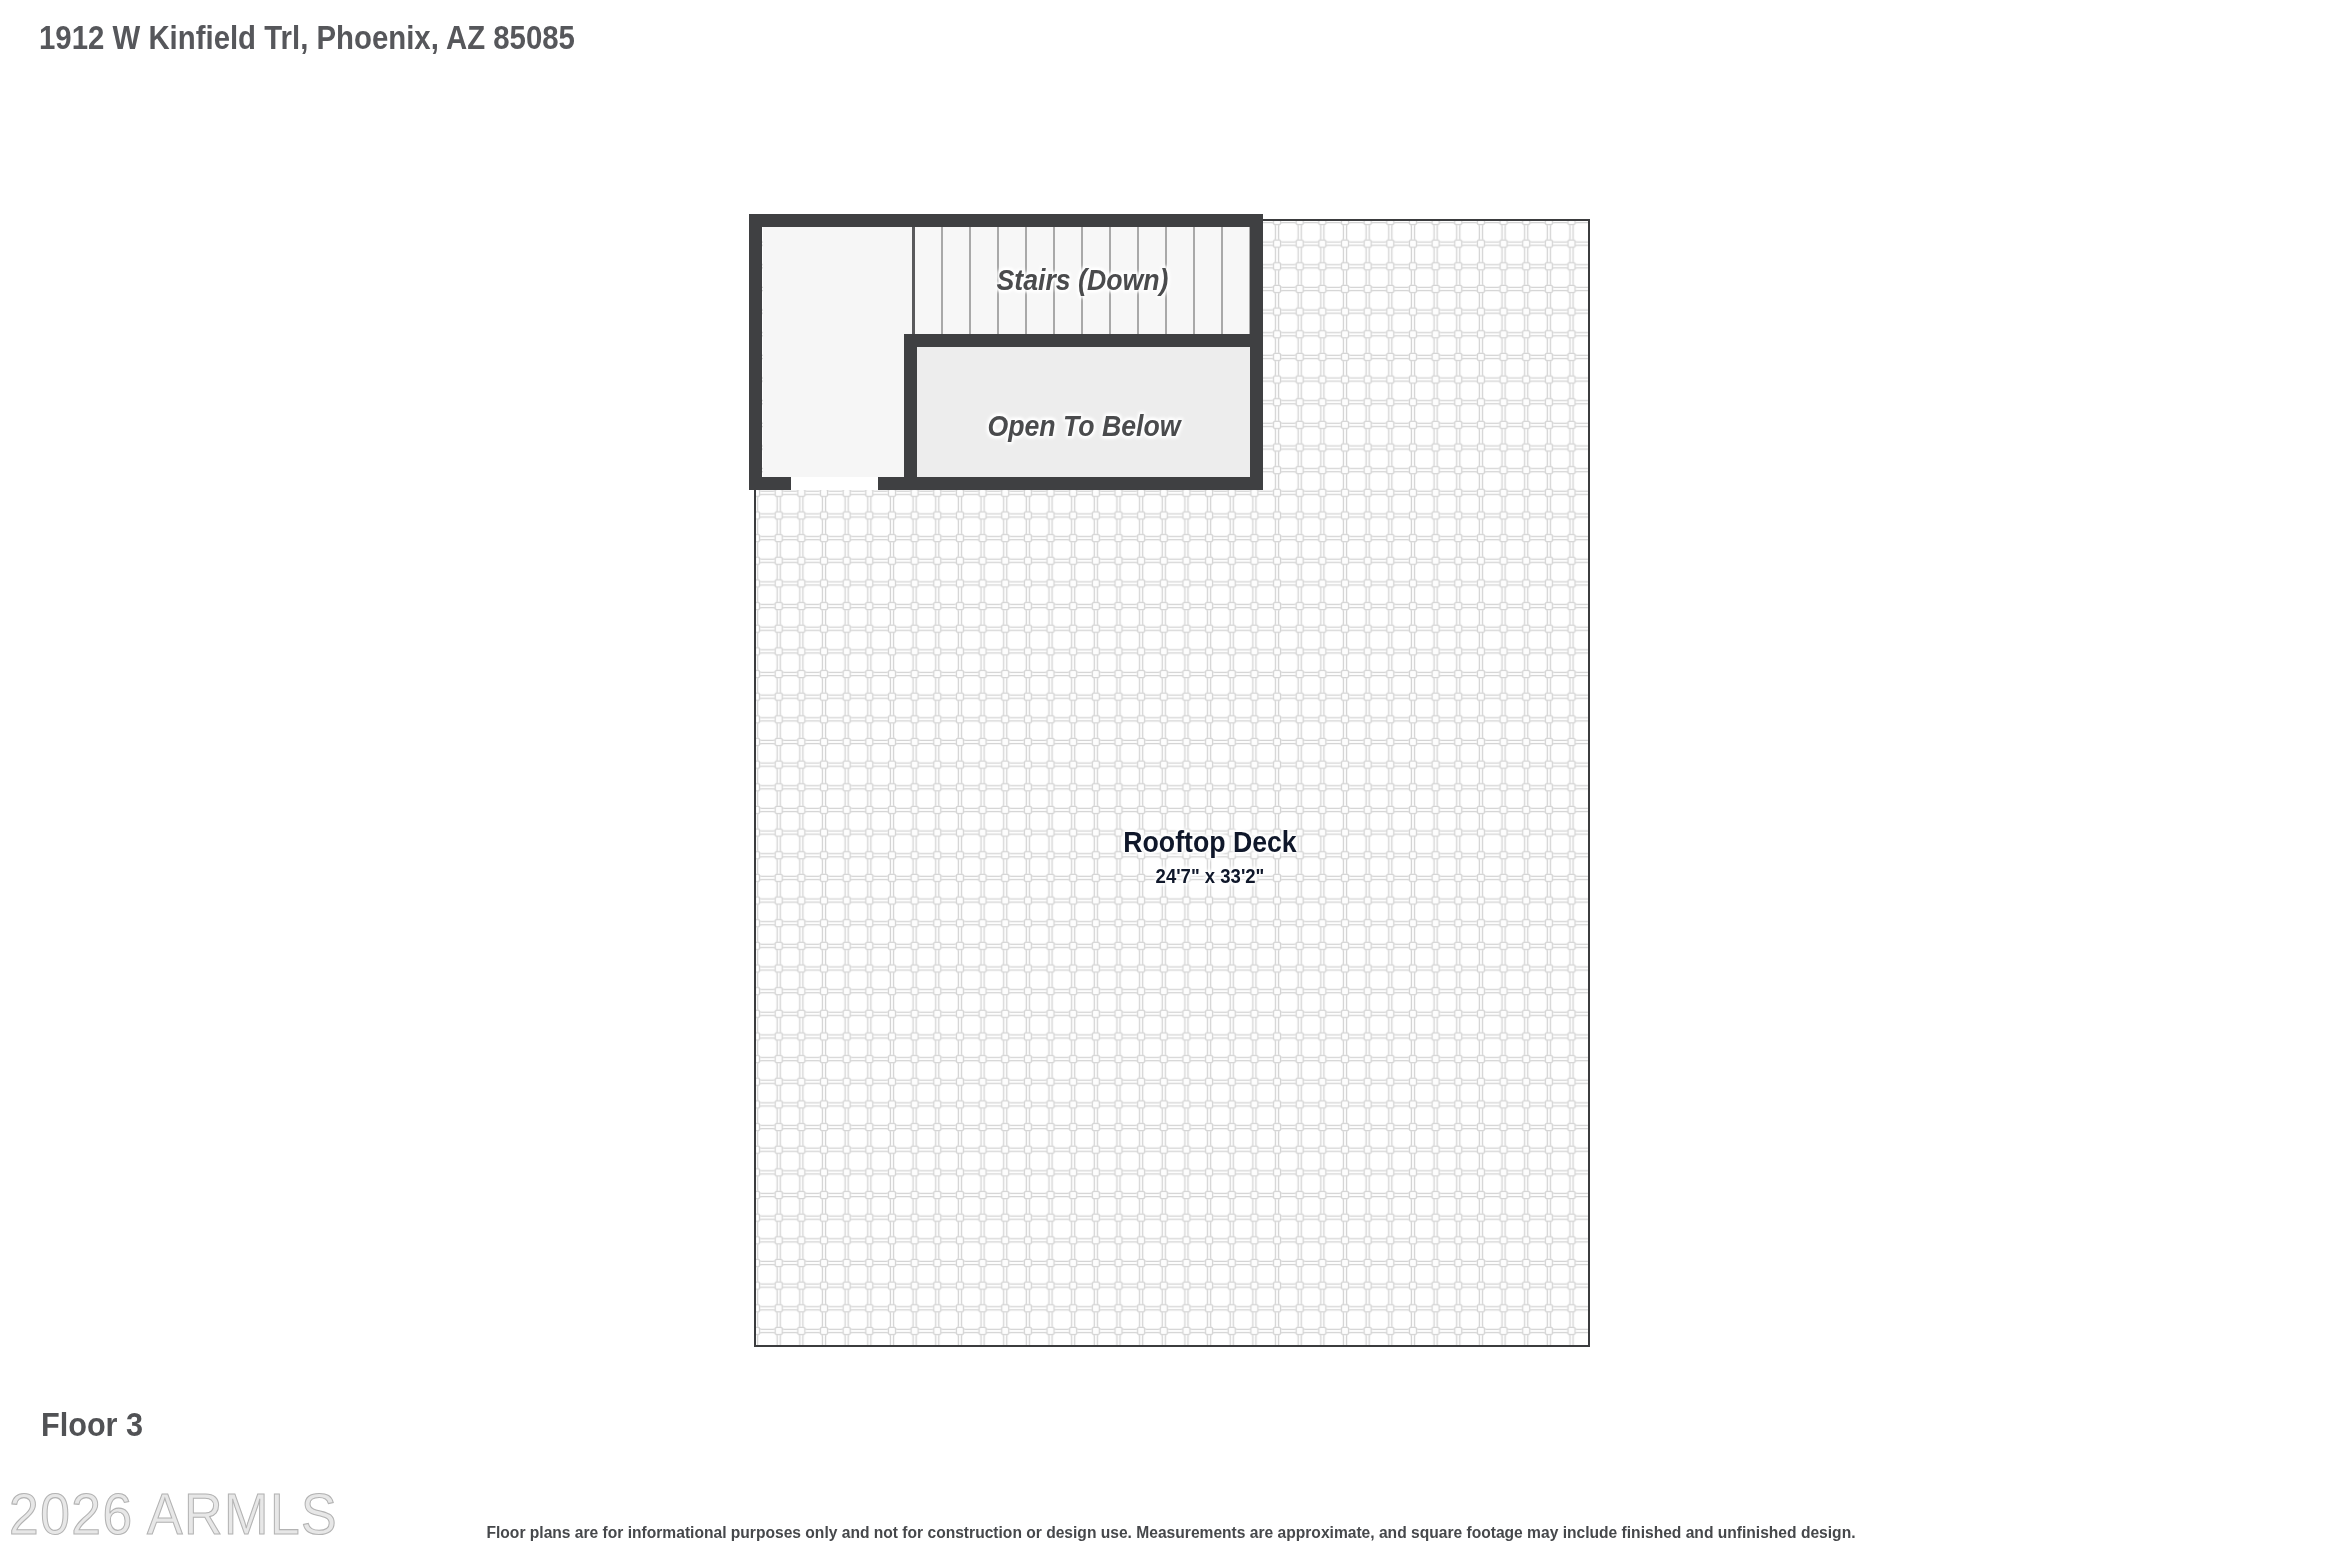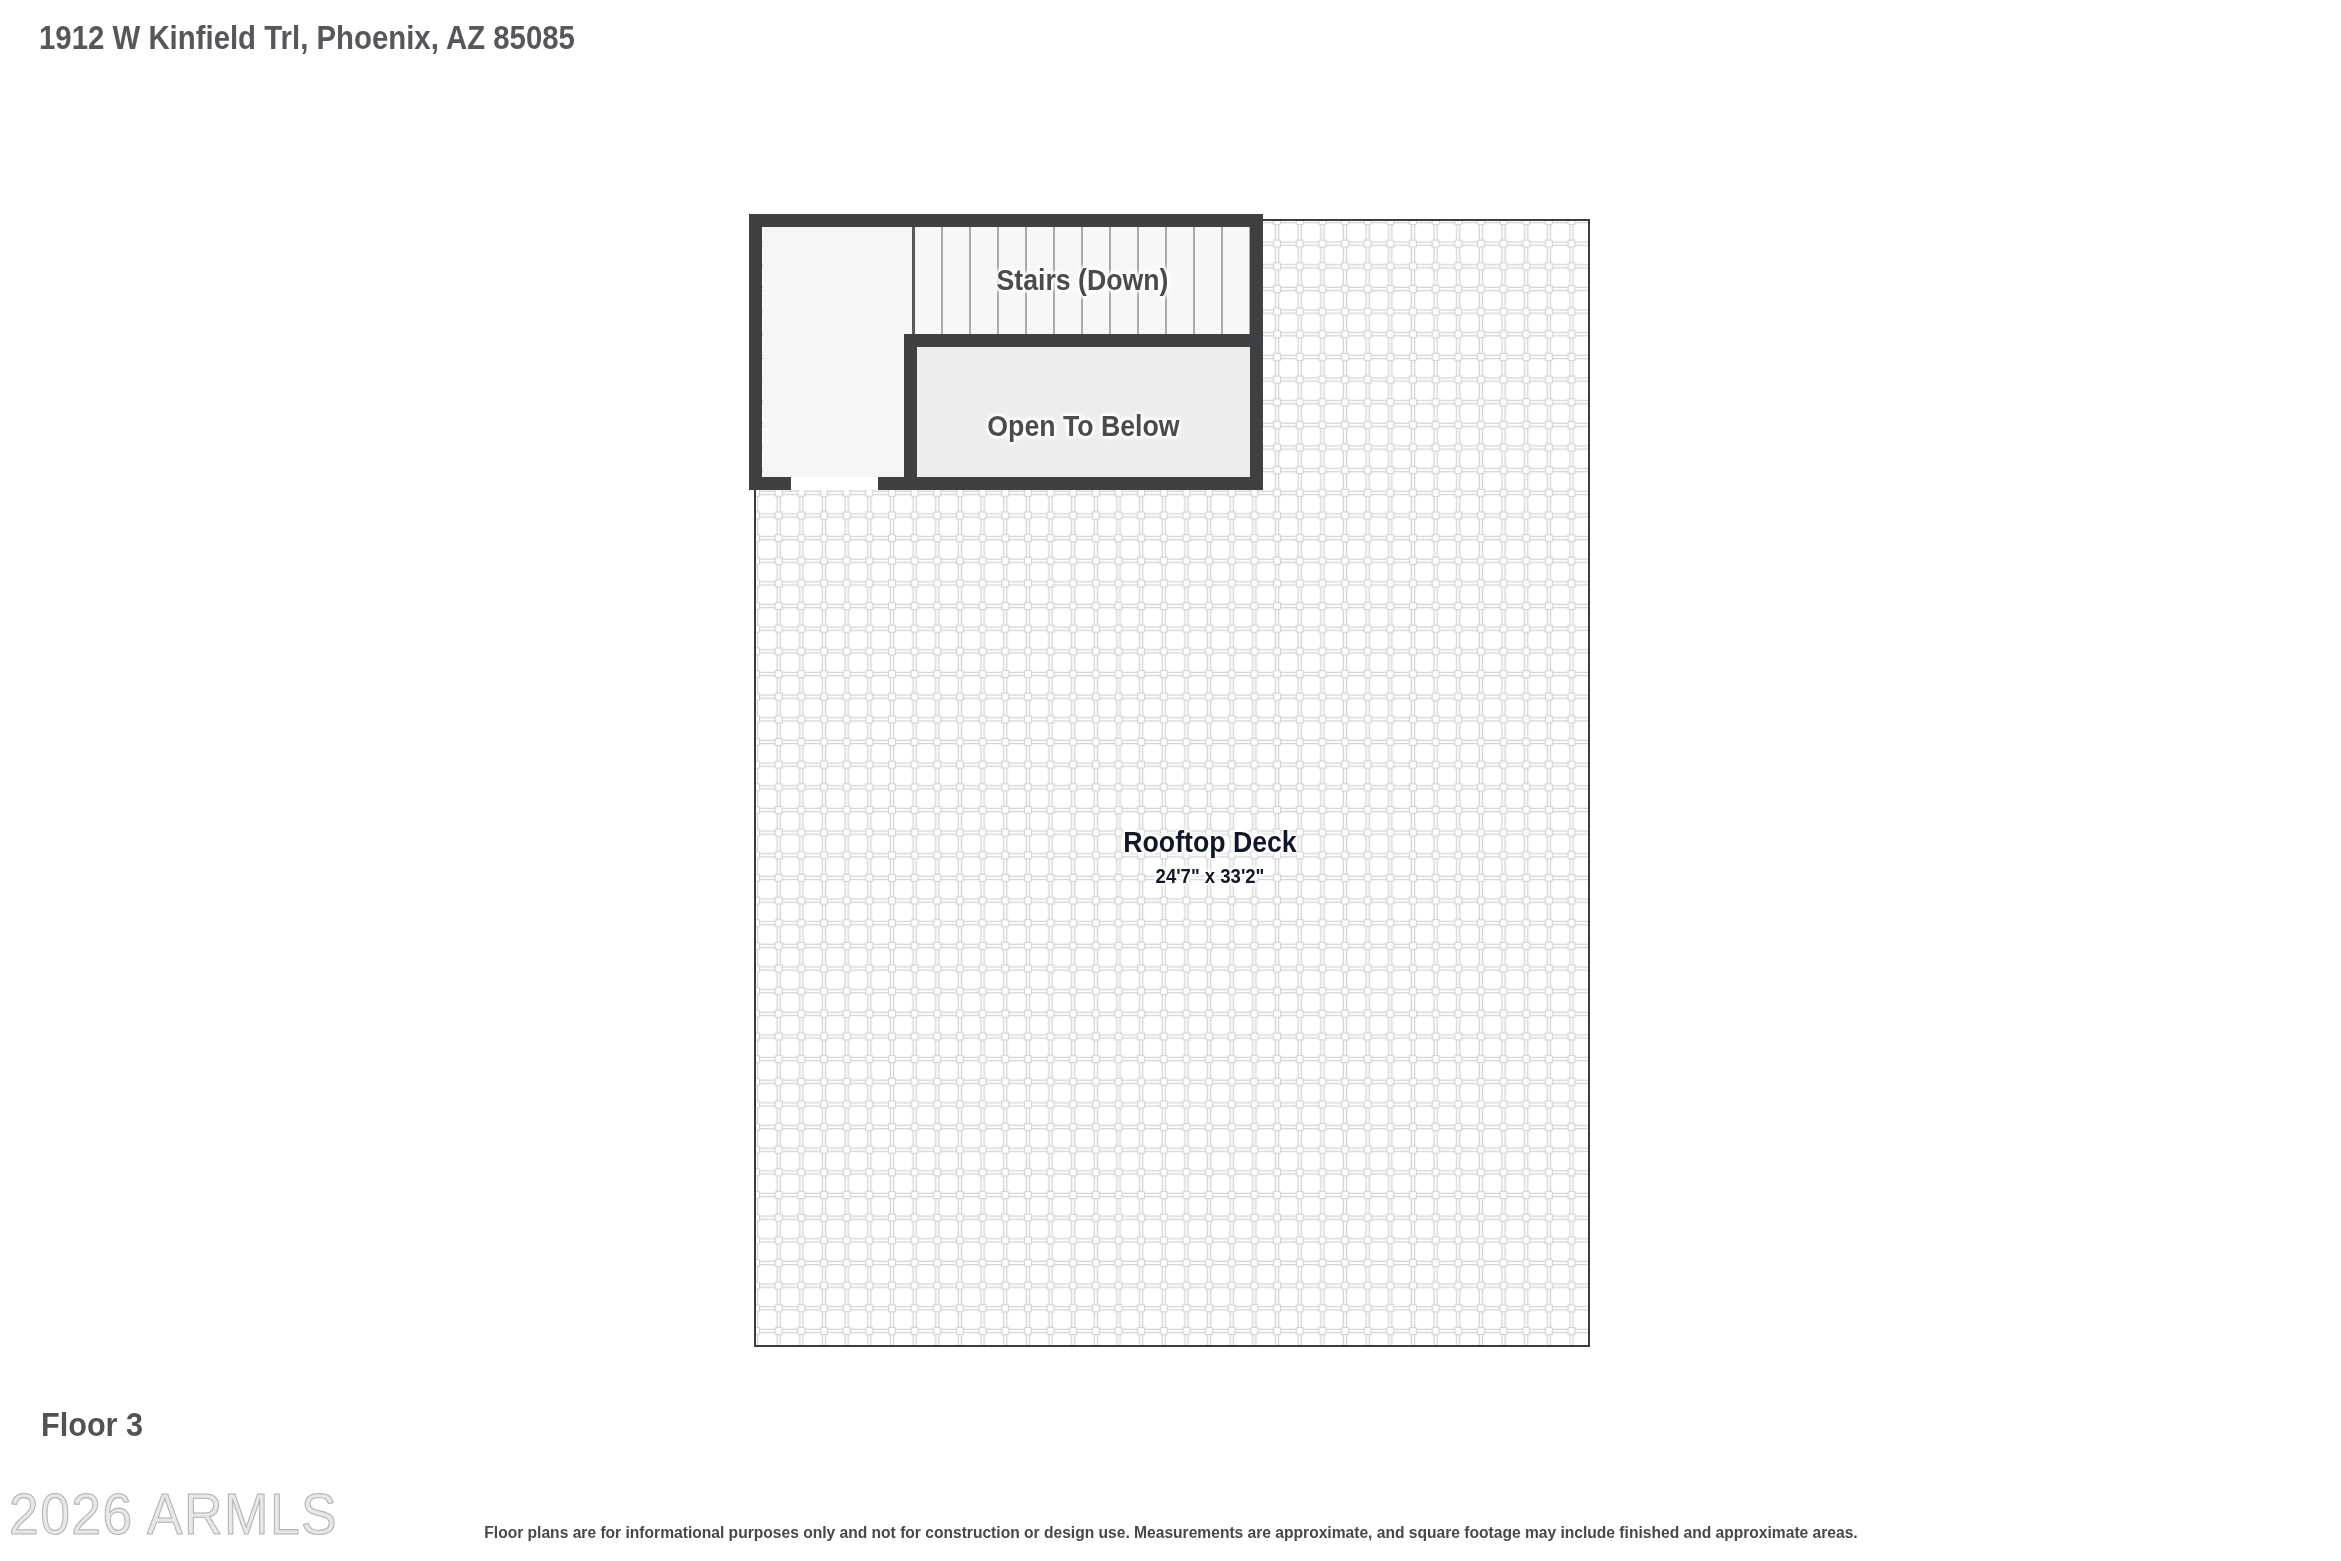--- a/index.html
+++ b/index.html
@@ -87,20 +87,21 @@
   .wall-divider  { left: 912px; top: 227px; width: 3.1px;   height: 107px; background: #5a5a5c; }
   .wall-otb-top  { left: 904px; top: 334px; width: 359px; height: 13.3px; }
   .wall-otb-left { left: 904px; top: 334px; width: 13.3px;  height: 156px; }
   .door-opening  { left: 791px; top: 477px; width: 87px; height: 13.3px; background: #ffffff; }
 
   .room-label {
     display: flex; align-items: center; justify-content: center;
     color: #4a4b4d;
     font-weight: 700;
     text-shadow: -1.6px -1.6px 3.1px #fff, 1.6px -1.6px 3.1px #fff, -1.6px 1.6px 3.1px #fff, 1.6px 1.6px 3.1px #fff, 0 0 6.2px #fff;
+    font-style: italic;
   }
   .label-stairs { left: 915px; top: 227px; width: 335px; height: 107px; font-size: 29px; }
   .label-otb    { left: 917px; top: 361px; width: 333px; height: 130px; font-size: 29px; }
   .room-label span { transform: scaleX(0.92); white-space: nowrap; display: inline-block; }
 </style>
 </head>
 <body>
 
 <div class="abs address-title">1912 W Kinfield Trl, Phoenix, AZ 85085</div>
 
@@ -140,14 +141,14 @@
 
 <div class="abs room-label label-stairs">
   <span>Stairs (Down)</span>
 </div>
 <div class="abs room-label label-otb">
   <span>Open To Below</span>
 </div>
 
 <div class="abs floor-label">Floor 3</div>
 <div class="abs watermark">2026 ARMLS</div>
-<div class="abs disclaimer">Floor plans are for informational purposes only and not for construction or design use. Measurements are approximate, and square footage may include finished and approximate areas.</div>
+<div class="abs disclaimer">Floor plans are for informational purposes only and not for construction or design use. Measurements are approximate, and square footage may include finished and unfinished design.</div>
 
 
 </body></html>

